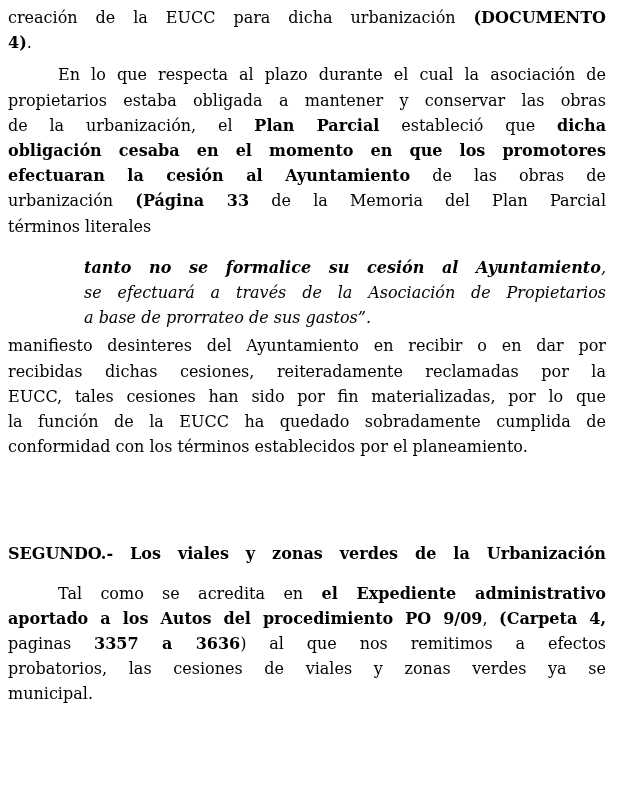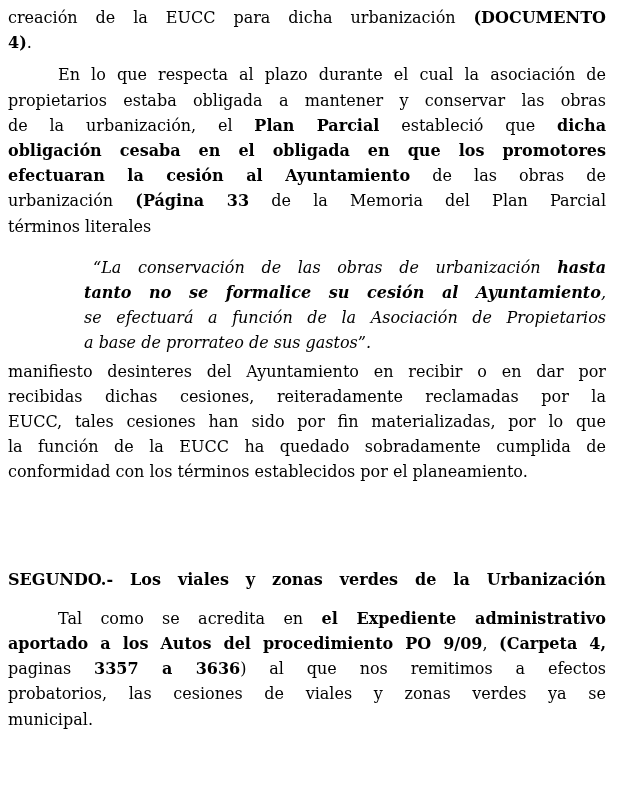--- a/index.html
+++ b/index.html
@@ -49,30 +49,29 @@
 
   <div class="para para-continuation">
       <div class="line"><span>creación de la EUCC para dicha urbanización </span><span class="b">(DOCUMENTO</span></div>
       <div class="line last"><span class="b">4)</span><span>.</span></div>
     </div>
 
   <div class="para para-plazo">
       <div class="line indent"><span>En lo que respecta al plazo durante el cual la asociación de</span></div>
       <div class="line"><span>propietarios estaba obligada a mantener y conservar las obras</span></div>
       <div class="line"><span>de la urbanización, el </span><span class="b">Plan Parcial</span><span> estableció que </span><span class="b">dicha</span></div>
-      <div class="line"><span class="b">obligación cesaba en el obligada en que los promotores</span></div>
+      <div class="line"><span class="b">obligación cesaba en el momento en que los promotores</span></div>
       <div class="line"><span class="b">efectuaran la cesión al Ayuntamiento</span><span> de las obras de</span></div>
       <div class="line"><span>urbanización </span><span class="b">(Página 33</span><span> de la Memoria del Plan Parcial</span></div>
       <div class="line last"><span>términos literales</span></div>
     </div>
 
   <div class="para quote-block">
-      <div class="line indent"><span>“La conservación de las obras de urbanización </span><span class="b">hasta</span></div>
       <div class="line"><span class="b">tanto no se formalice su cesión al Ayuntamiento</span><span>,</span></div>
-      <div class="line"><span>se efectuará a función de la Asociación de Propietarios</span></div>
+      <div class="line"><span>se efectuará a través de la Asociación de Propietarios</span></div>
       <div class="line last"><span>a base de prorrateo de sus gastos”.</span></div>
     </div>
 
   <div class="para para-pues-bien">
       <div class="line"><span>manifiesto desinteres del Ayuntamiento en recibir o en dar por</span></div>
       <div class="line"><span>recibidas dichas cesiones, reiteradamente reclamadas por la</span></div>
       <div class="line"><span>EUCC, tales cesiones han sido por fin materializadas, por lo que</span></div>
       <div class="line"><span>la función de la EUCC ha quedado sobradamente cumplida de</span></div>
       <div class="line last"><span>conformidad con los términos establecidos por el planeamiento.</span></div>
     </div>

